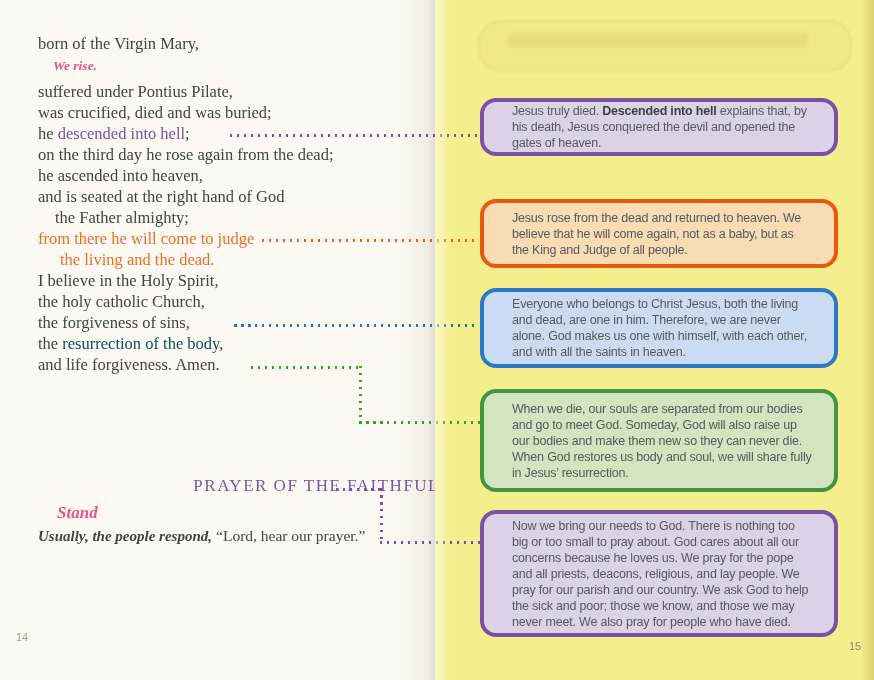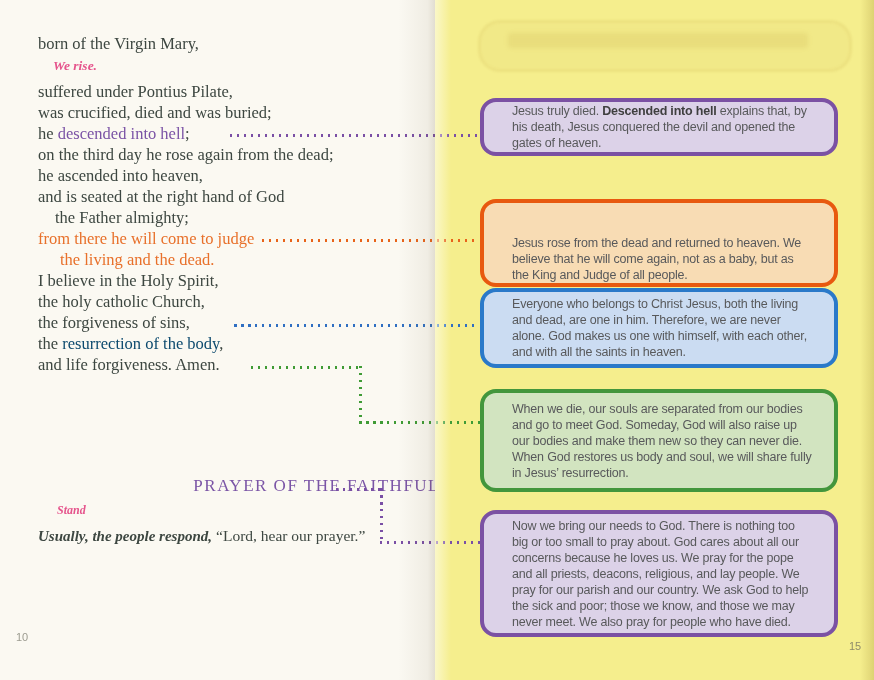--- a/index.html
+++ b/index.html
@@ -23,21 +23,21 @@
     font-size:13.5px;padding-left:15px;}
   .ind1{padding-left:17px;}
   .ind2{padding-left:22px;}
   .t-purple{color:#7a52a5;}
   .t-orange{color:#e8702a;}
   .t-blue{color:#3273c4;}
   .t-green{color:#0c4a6e;}
 
   .prayer-heading{position:absolute;left:8px;top:476px;width:432px;text-align:right;
     color:#7b55a6;font-size:17px;letter-spacing:1.5px;white-space:nowrap;}
-  .stand{position:absolute;left:57px;top:503px;font-size:12px;}
+  .stand{position:absolute;left:57px;top:503px;font-size:17px;}
   .response{position:absolute;left:38px;top:527px;white-space:nowrap;color:#3d4741;font-size:15px;}
   .resp-intro{font-weight:bold;font-style:italic;margin-right:4px;}
   .resp-quote{font-size:15.5px;}
 
   .pagenum{position:absolute;font-family:"Liberation Sans",sans-serif;font-size:11px;}
   .pn-left{left:16px;top:631px;color:#9c9c90;}
   .pn-right{left:849px;top:640px;color:#8f8c6a;}
 
   
   .ghost{position:absolute;left:478px;top:20px;width:368px;height:46px;border-radius:22px;
@@ -50,21 +50,21 @@
     border:4px solid;display:flex;align-items:center;overflow:hidden;
     font-family:"Liberation Sans",sans-serif;font-size:12.5px;line-height:16px;
     color:#58595b;letter-spacing:-0.2px;}
   .callout p{margin:0;padding:0 22px 0 28px;}
   .callout strong{color:#3f3f3f;}
   .co-purple{background:#dcd2e8;border-color:#7b51a3;}
   .co-orange{background:#f8dcb4;border-color:#e8590f;}
   .co-blue{background:#cbdcf2;border-color:#2a79c9;}
   .co-green{background:#d2e4c0;border-color:#43963c;}
   .c1{top:98px;height:58px;}
-  .c2{top:199px;height:88px;align-items:flex-end;}
+  .c2{top:199px;height:69px;}
   .c3{top:288px;height:80px;}
   .c4{top:389px;height:103px;}
   .c5{top:510px;height:127px;}
 
   
   .dot-h{position:absolute;height:2.5px;}
   .dot-v{position:absolute;width:2.5px;}
   .dh-purple{background:repeating-linear-gradient(to right,#7a4fa5 0 2.5px,transparent 2.5px 7px);}
   .dv-purple{background:repeating-linear-gradient(to bottom,#7a4fa5 0 2.5px,transparent 2.5px 7px);}
   .dh-orange{background:repeating-linear-gradient(to right,#e8631a 0 2.5px,transparent 2.5px 7px);}
@@ -95,21 +95,21 @@
       <div class="cline">the forgiveness of sins,</div>
       <div class="cline"><span>the </span><span class="t-green">resurrection of the body</span><span>,</span></div>
       <div class="cline">and life forgiveness. Amen.</div>
     </div>
 
     <div class="prayer-heading">PRAYER OF THE FAITHFUL</div>
     <div class="rubric stand">Stand</div>
     <div class="response">
       <span class="resp-intro">Usually, the people respond,</span><span class="resp-quote">“Lord, hear our prayer.”</span>
     </div>
-    <div class="pagenum pn-left">10</div>
+    <div class="pagenum pn-left">14</div>
   </div>
 
   <div class="right-page"></div>
 
   <div class="ghost"></div>
   <div class="ghost-bar"></div>
 
   <div class="callout co-purple c1">
     <p><span>Jesus truly died. </span><strong>Descended into hell</strong><span> explains that, by his death, Jesus conquered the devil and opened the gates of heaven.</span></p>
   </div>

